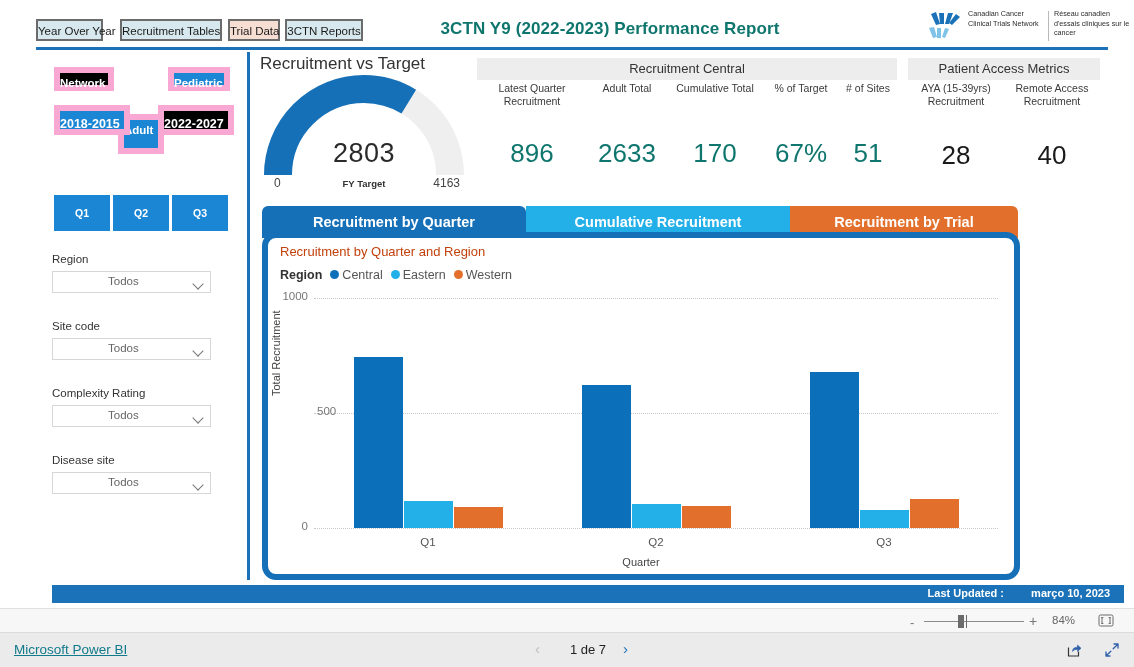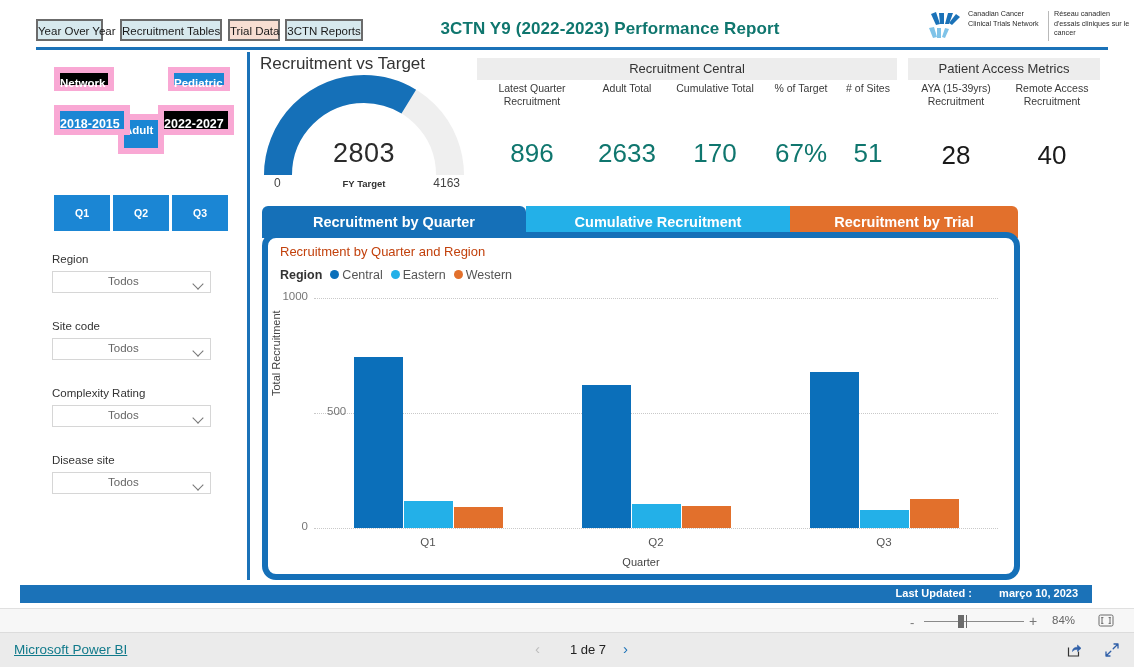--- a/index.html
+++ b/index.html
@@ -184,21 +184,21 @@
     transform: rotate(-90deg); transform-origin: left top;
     white-space: nowrap;
   }
   .ytick { position: absolute; right: 0; font-size: 11.5px; color: #777; text-align: right; width: 40px; }
   .gridline { position: absolute; height: 0; border-top: 1px dotted #c9c9c9; }
   .bar { position: absolute; bottom: 0; }
   .xtick { position: absolute; font-size: 11.5px; color: #555; text-align: center; }
   #xlabel { position: absolute; width: 100%; text-align: center; font-size: 11px; color: #444; }
 
   
-  #footer-strip { position: absolute; left: 20px; top: 585px; width: 1072px; height: 18px; background: #1b72b8; }
+  #footer-strip { position: absolute; left: 52px; top: 585px; width: 1072px; height: 18px; background: #1b72b8; }
   #last-updated-lbl { position: absolute; right: 120px; top: 2px; color: #fff; font-size: 11px; font-weight: bold; }
   #last-updated-val { position: absolute; right: 14px; top: 2px; color: #fff; font-size: 11px; font-weight: bold; }
 
   
   #zoombar {
     position: absolute; left: 0; top: 608px; width: 1134px; height: 25px;
     background: #f7f7f7; border-top: 1px solid #e0e0e0; border-bottom: 1px solid #dcdcdc;
   }
   #zoom-minus { position: absolute; left: 910px; top: 6px; font-size: 13px; color: #777; cursor: pointer; }
   #zoom-track { position: absolute; left: 924px; top: 12px; width: 100px; height: 1px; background: #8a8a8a; }
@@ -357,21 +357,21 @@
         <span class="lg-title">Region</span>
       <span class="lg-item"><span class="dot" style="background: rgb(11, 111, 186);"></span><span>Central</span></span>
           <span class="lg-item"><span class="dot" style="background: rgb(35, 176, 232);"></span><span>Eastern</span></span>
           <span class="lg-item"><span class="dot" style="background: rgb(226, 112, 44);"></span><span>Western</span></span>
         </div>
       <div id="plot">
         <div id="ylabel">Total Recruitment</div>
       <div class="gridline" style="left: 46px; width: 684px; top: 240px;"></div>
           <div class="ytick" style="left: 0px; top: 232px;">0</div>
           <div class="gridline" style="left: 46px; width: 684px; top: 125px;"></div>
-          <div class="ytick" style="left: 15px; top: 117px; padding-left: 44px;">500</div>
+          <div class="ytick" style="left: 5px; top: 117px; padding-left: 44px;">500</div>
           <div class="gridline" style="left: 46px; width: 684px; top: 10px;"></div>
           <div class="ytick" style="left: 0px; top: 2px;">1000</div>
           <div class="bar" style="left: 85.5px; width: 49px; height: 171.35px; bottom: 46px; background: rgb(11, 111, 186);"></div>
           <div class="bar" style="left: 135.5px; width: 49px; height: 27.14px; bottom: 46px; background: rgb(35, 176, 232);"></div>
           <div class="bar" style="left: 185.5px; width: 49px; height: 21.16px; bottom: 46px; background: rgb(226, 112, 44);"></div>
           <div class="xtick" style="left: 46px; width: 228px; top: 248px;">Q1</div>
           <div class="bar" style="left: 313.5px; width: 49px; height: 142.6px; bottom: 46px; background: rgb(11, 111, 186);"></div>
           <div class="bar" style="left: 363.5px; width: 49px; height: 24.15px; bottom: 46px; background: rgb(35, 176, 232);"></div>
           <div class="bar" style="left: 413.5px; width: 49px; height: 21.85px; bottom: 46px; background: rgb(226, 112, 44);"></div>
           <div class="xtick" style="left: 274px; width: 228px; top: 248px;">Q2</div>

